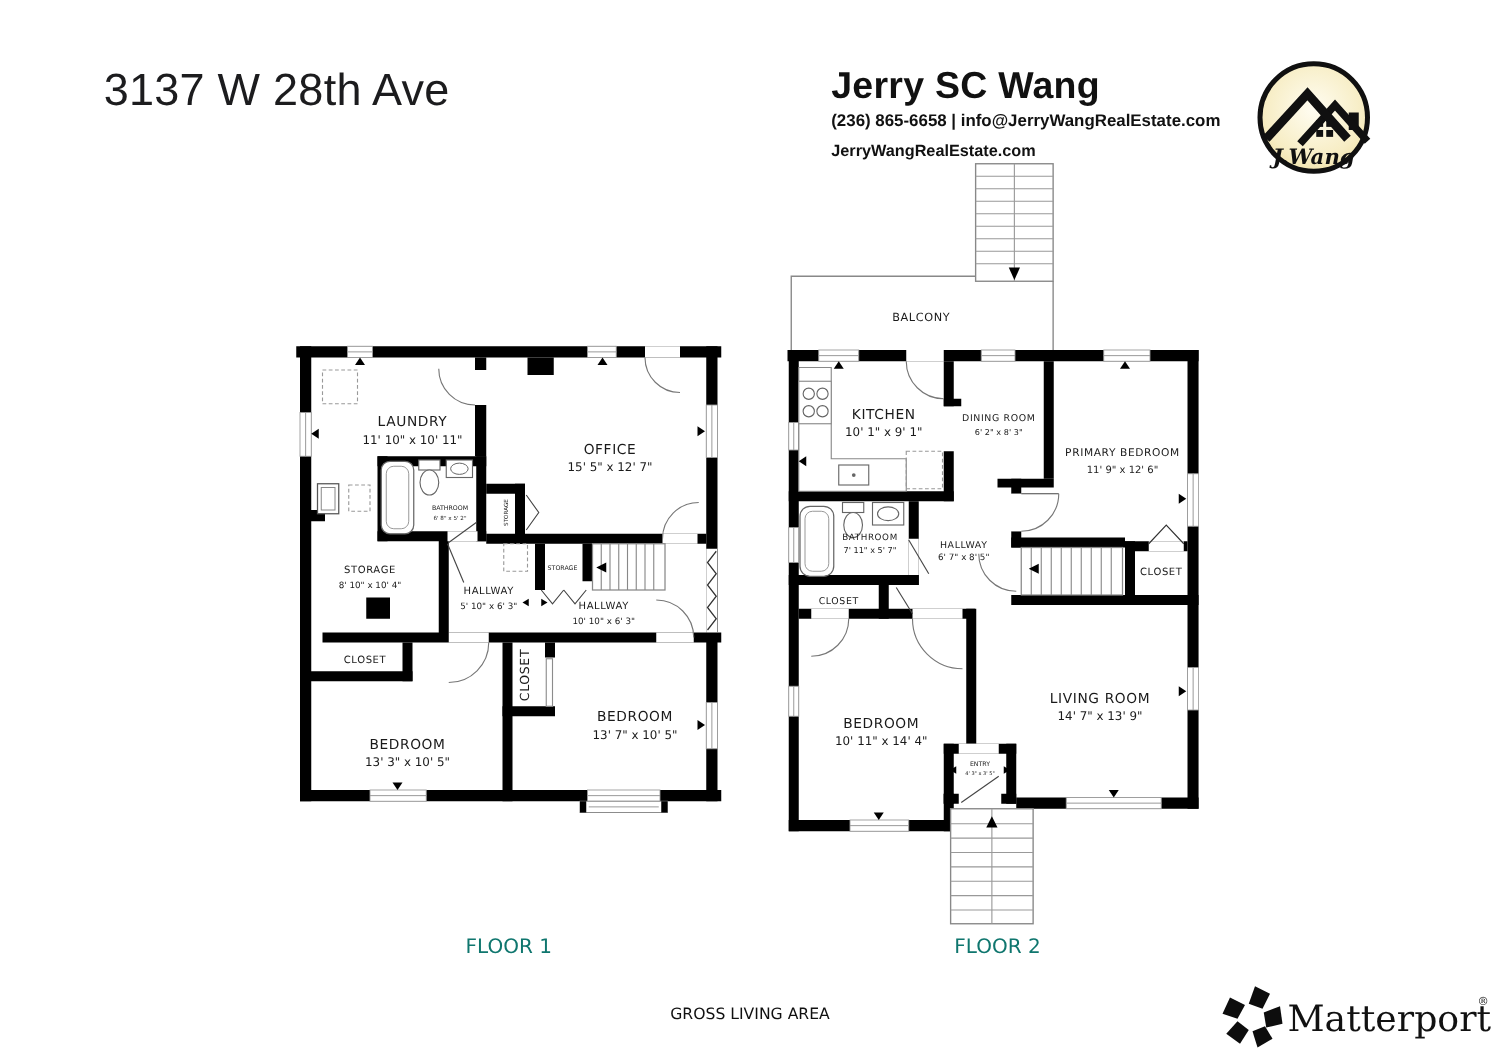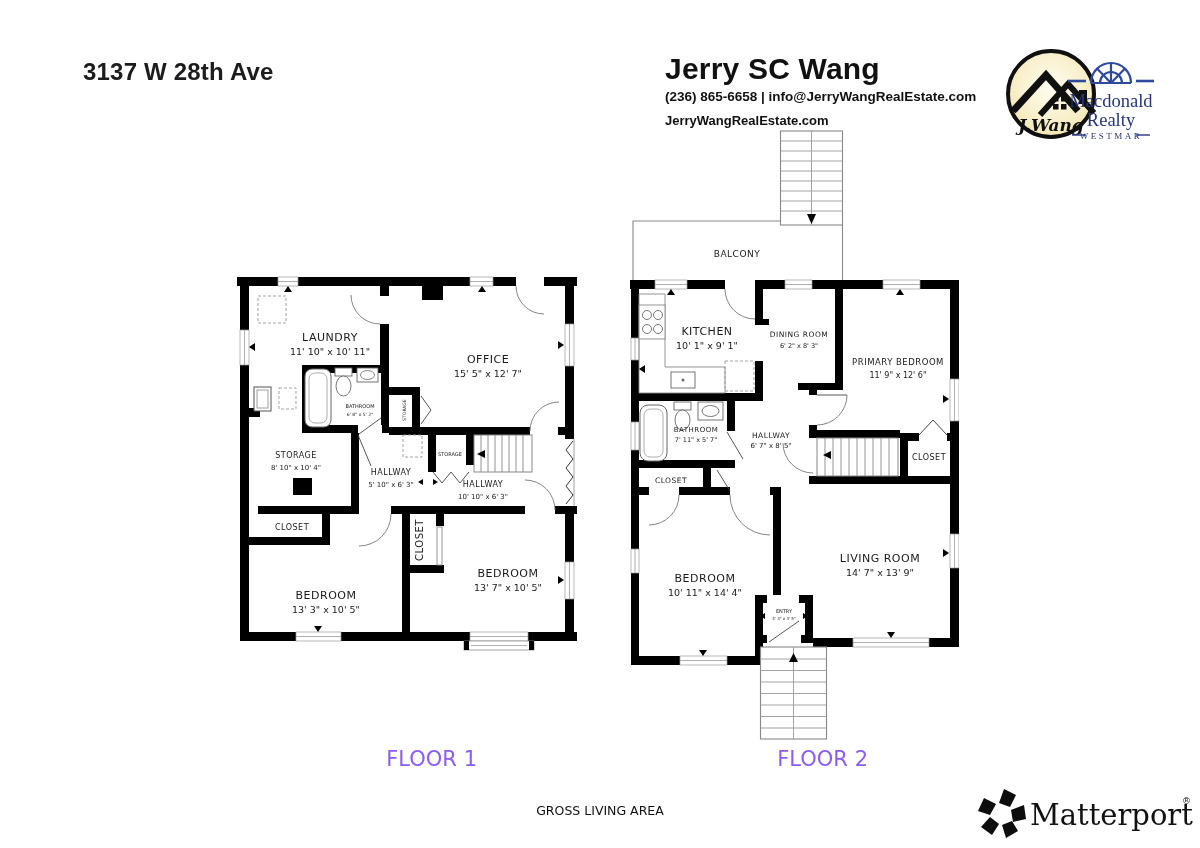--- a/index.html
+++ b/index.html
@@ -1,29 +1,29 @@
 <!DOCTYPE html>
 <html><head>
 <meta charset="utf-8">
 <style>
   html,body{margin:0;padding:0;background:#fff;}
   .canvas{position:relative;width:1200px;height:848px;background:#fff;overflow:hidden;
           font-family:"DejaVu Sans",sans-serif;color:#1a1a1a;}
   .address{position:absolute;left:83px;top:54px;font-family:"Liberation Sans",sans-serif;
-           font-weight:700;font-size:24px;line-height:36px;color:#1c1c1e;letter-spacing:.2px;}
+           font-weight:400;font-size:36px;line-height:36px;color:#1c1c1e;letter-spacing:.2px;}
   .agent{position:absolute;left:665px;top:55px;font-family:"Liberation Sans",sans-serif;color:#111;}
   .agent .name{font-weight:700;font-size:30px;line-height:27px;letter-spacing:.2px;}
   .agent .contact{font-weight:700;font-size:13.5px;margin-top:7px;}
   .agent .site{font-weight:700;font-size:13px;margin-top:9px;}
   .logo-jwang{position:absolute;left:1003px;top:47px;}
   .logo-macdonald{position:absolute;left:1066px;top:50px;}
   .plan{position:absolute;}
   .plan text{font-family:"DejaVu Sans",sans-serif;fill:#1a1a1a;}
   .rn{letter-spacing:.5px;}
-  .floor-label{position:absolute;top:747px;width:140px;text-align:right;font-size:21px;color:#8b5cf6;}
+  .floor-label{position:absolute;top:747px;width:140px;text-align:center;font-size:16px;color:#0f766e;}
   .fl1{left:337px;} .fl2{left:728px;}
   .footer{position:absolute;left:300px;width:600px;top:775px;text-align:center;
           font-size:12.5px;line-height:14.4px;color:#101010;white-space:pre;}
   .matterport{position:absolute;left:976px;top:784px;}
 </style>
 </head>
 <body>
 
 <div class="canvas">
 
@@ -53,39 +53,20 @@
       <g fill="#101010">
         <rect x="50" y="49" width="5.5" height="5.5"></rect>
           <rect x="58" y="49" width="5.5" height="5.5"></rect>
         <rect x="50" y="57" width="5.5" height="5.5"></rect>
           <rect x="58" y="57" width="5.5" height="5.5"></rect>
       </g>
       <text x="48" y="84" text-anchor="middle" font-family="DejaVu Serif,serif" font-style="italic" font-weight="bold" font-size="17" fill="#101010">J.Wang</text>
     </svg>
   </div>
 
-  <div class="logo-macdonald">
-    <svg width="100" height="92" viewBox="0 0 100 92">
-      <g stroke="#2e4a9e" fill="none" stroke-width="2.2">
-        <path d="M25,33 A20,20 0 0 1 65,33"></path>
-        <path d="M34,33 A11,11 0 0 1 56,33"></path>
-        <line x1="45" y1="13.5" x2="45" y2="33"></line>
-        <line x1="31.5" y1="19" x2="45" y2="33"></line>
-        <line x1="58.5" y1="19" x2="45" y2="33"></line>
-        <line x1="25" y1="33" x2="65" y2="33"></line>
-        <line x1="2" y1="31" x2="20" y2="31" stroke-width="2.6"></line>
-        <line x1="70" y1="31" x2="88" y2="31" stroke-width="2.6"></line>
-      </g>
-      <text x="45" y="57" text-anchor="middle" font-family="Liberation Serif,serif" font-size="18.5" fill="#27357e">Macdonald</text>
-      <text x="45" y="76" text-anchor="middle" font-family="Liberation Serif,serif" font-size="18.5" fill="#27357e">Realty</text>
-      <line x1="6" y1="85" x2="20" y2="85" stroke="#27357e" stroke-width="1.4"></line>
-      <line x1="70" y1="85" x2="84" y2="85" stroke="#27357e" stroke-width="1.4"></line>
-      <text x="45" y="88.5" text-anchor="middle" font-family="Liberation Serif,serif" font-size="9" letter-spacing="2.5" fill="#27357e">WESTMAR</text>
-    </svg>
-  </div>
 
   <svg class="plan" style="left:234px;top:269px;" width="348" height="392" viewBox="0 0 348 392">
     <g fill="#000">
       <rect x="3" y="8" width="340" height="9"></rect>
       <rect x="6" y="8" width="9" height="364"></rect>
       <rect x="6" y="363" width="337" height="9"></rect>
       <rect x="331" y="8" width="9" height="364"></rect>
       <rect x="188" y="17" width="21" height="14"></rect>
       <rect x="6" y="139" width="20" height="9"></rect>
       <rect x="146" y="17" width="9" height="10"></rect>

